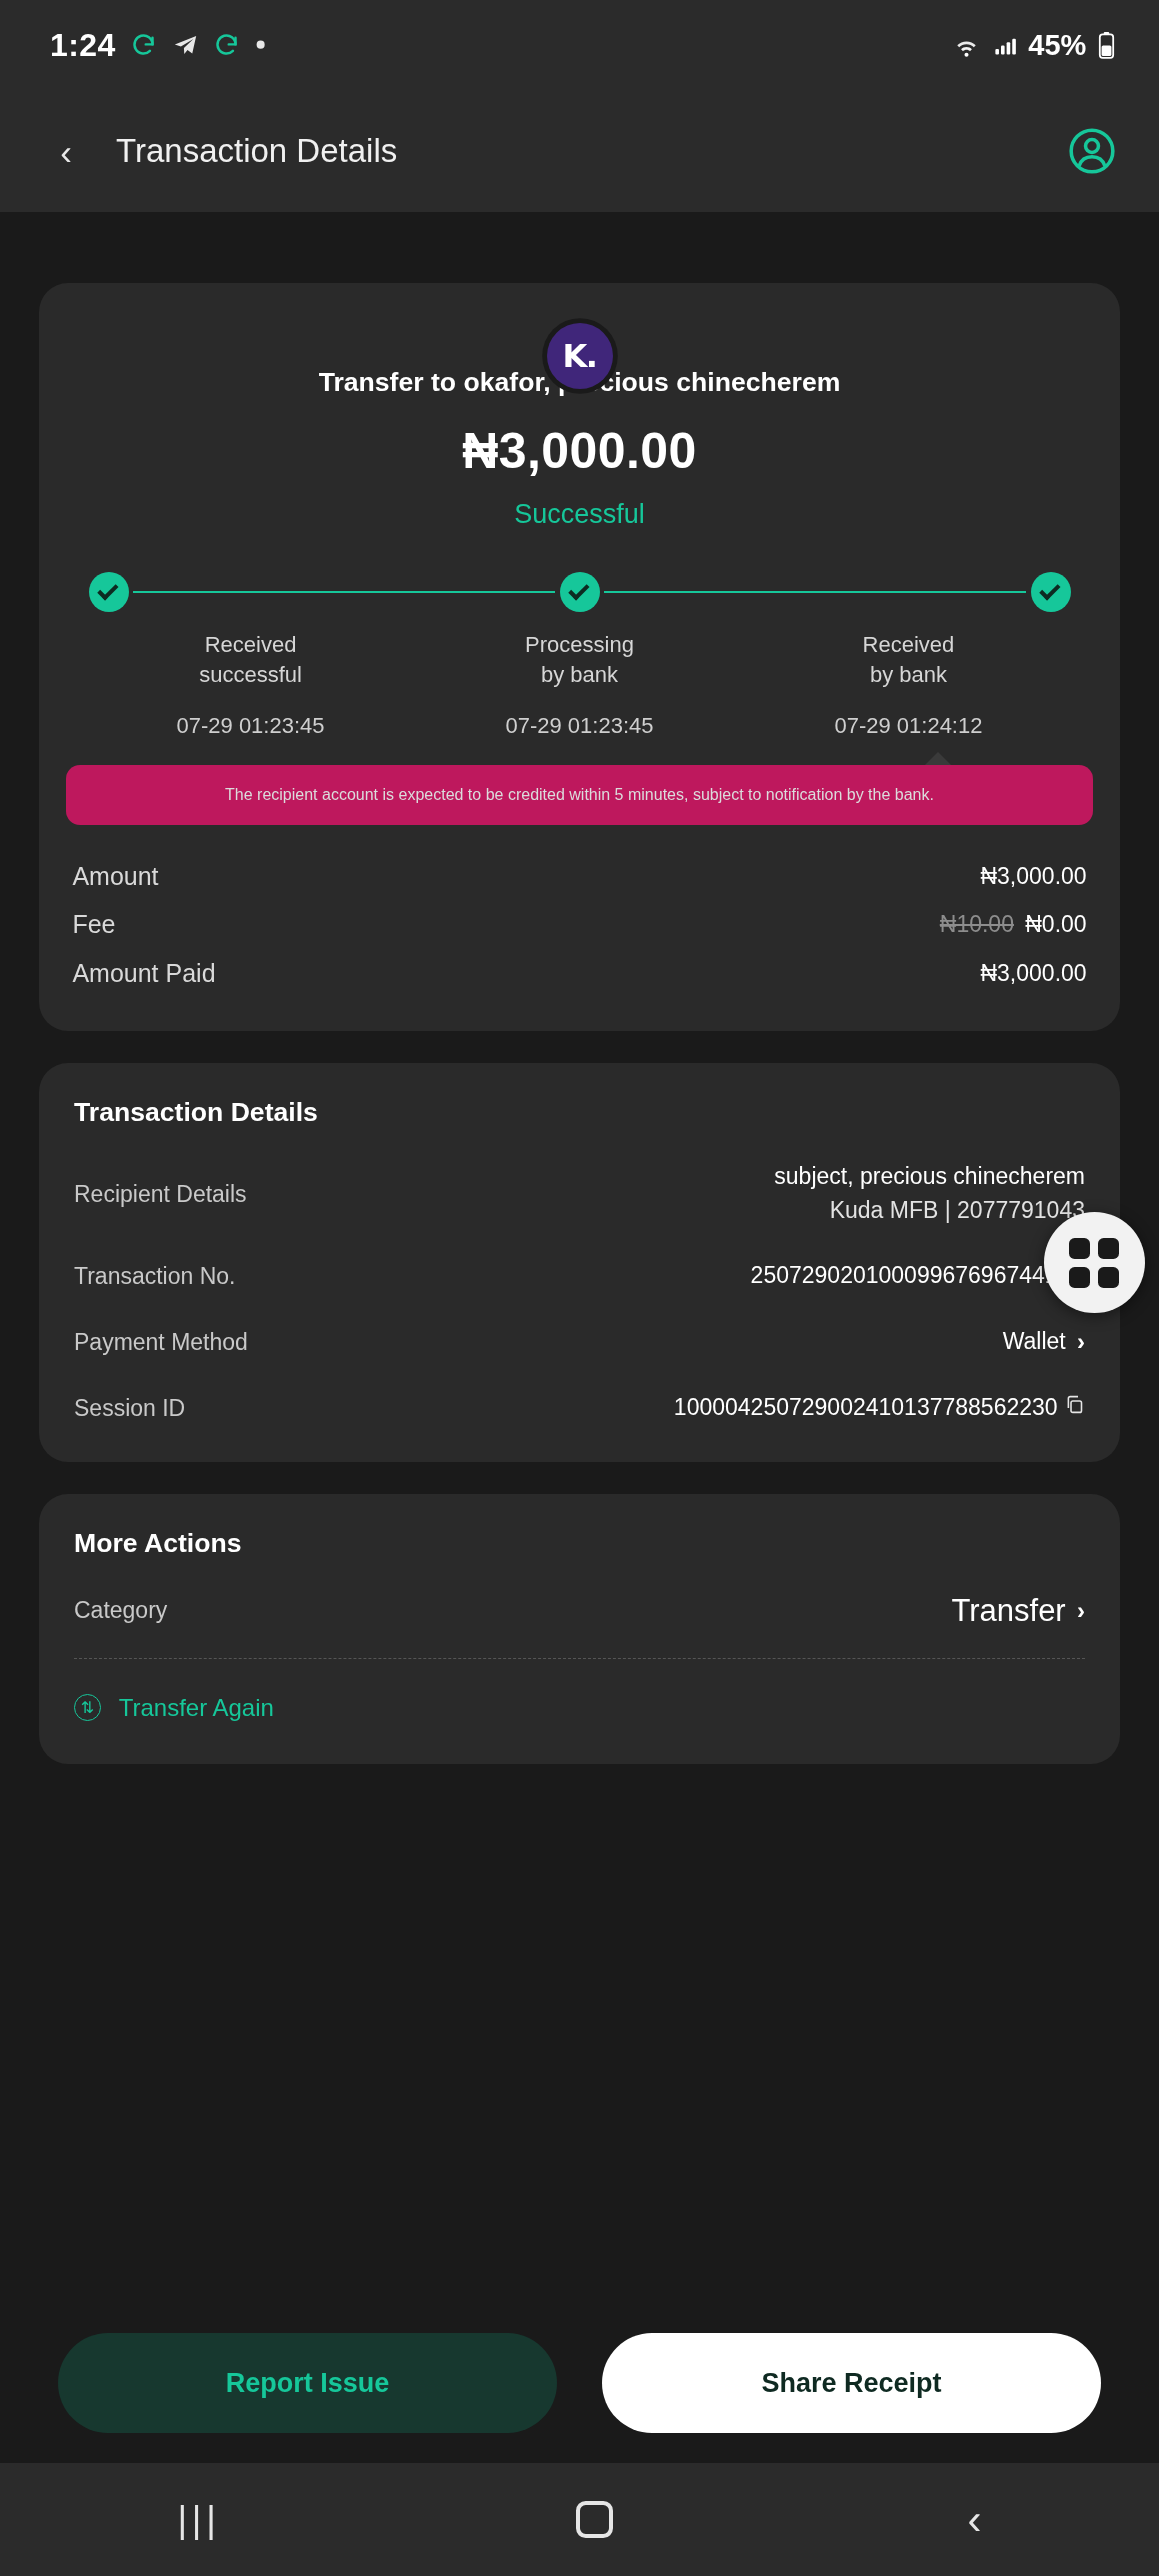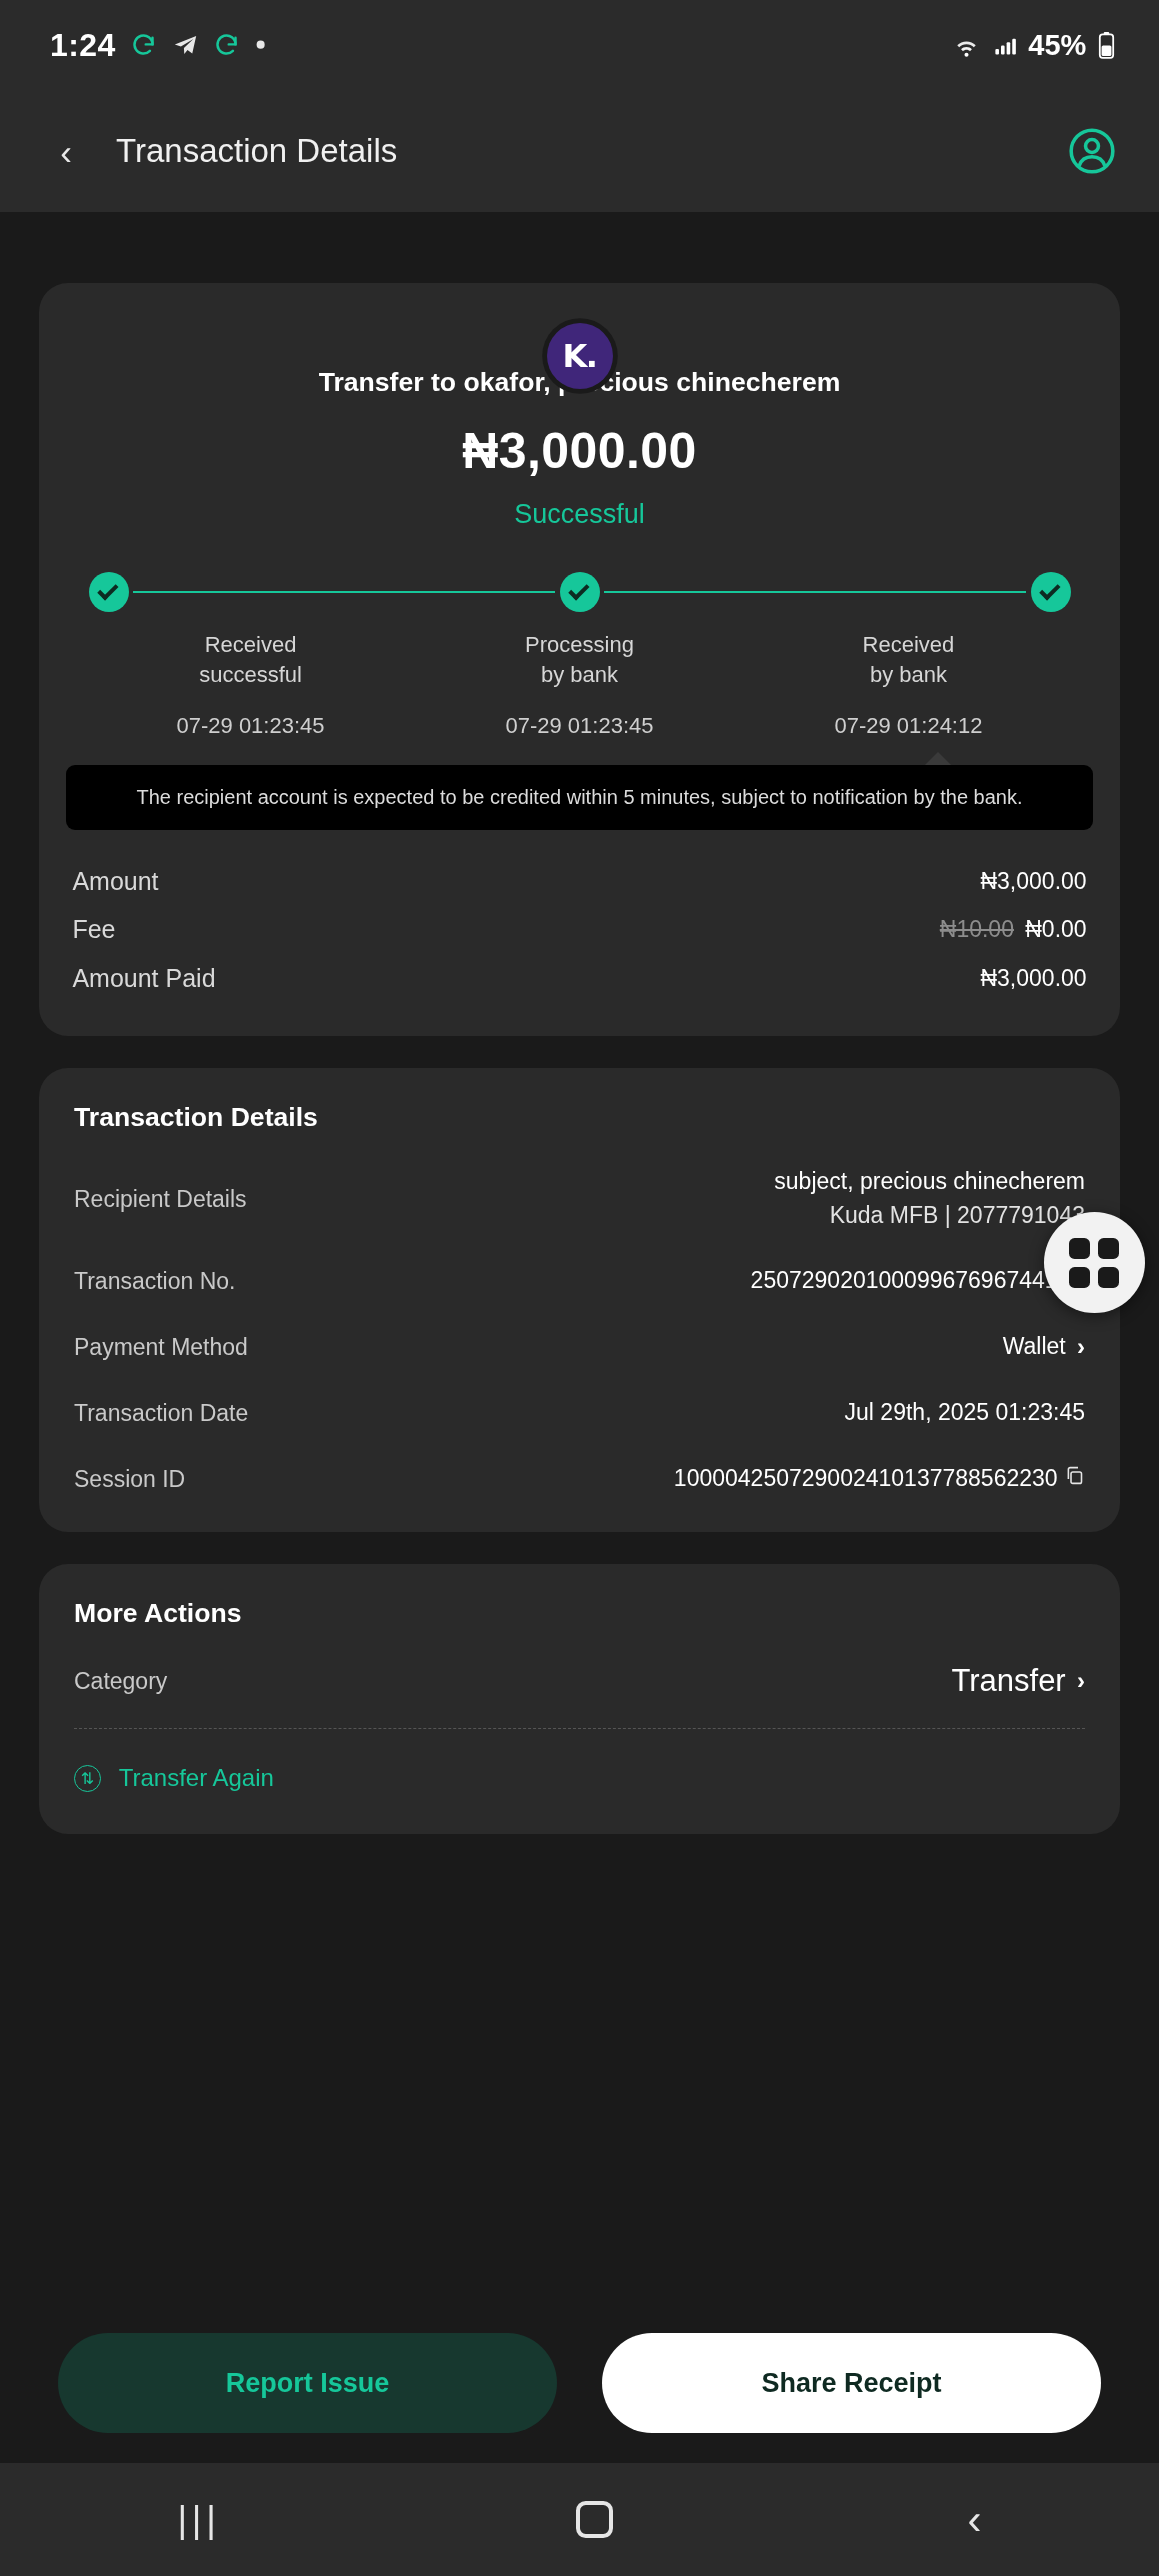--- a/index.html
+++ b/index.html
@@ -170,25 +170,25 @@
   .step-time {
     width: 33%;
     text-align: center;
     color: #cfcfcf;
     font-size: 22px;
   }
 
   
   .note {
     margin-top: 26px;
-    background: #000000;
-    border-radius: 9px;
+    background: #be185d;
+    border-radius: 14px;
     padding: 21px 27px;
     color: #dcdcdc;
-    font-size: 20px;
+    font-size: 16px;
     position: relative;
     text-align: center;
   }
   .note:after {
     content: "";
     position: absolute;
     top: -13px;
     right: 142px;
     width: 0; height: 0;
     border-left: 13px solid transparent;
@@ -540,24 +540,20 @@
     </div>
 
     <div class="detail-row">
       <span class="detail-label">Payment Method</span>
       <span class="detail-value value-flex">
         <span>Wallet</span>
         <span class="chev-right">›</span>
       </span>
     </div>
 
-    <div class="detail-row">
-      <span class="detail-label">Transaction Date</span>
-      <span class="detail-value">Jul 29th, 2025 01:23:45</span>
-    </div>
 
     <div class="detail-row">
       <span class="detail-label">Session ID</span>
       <span class="detail-value value-flex">
         <span>100004250729002410137788562230</span>
         <span class="copy-icon">
           <svg width="21" height="21" viewBox="0 0 24 24" fill="none" stroke="#e6e6e6" stroke-width="1.8">
             <rect x="8" y="8" width="12" height="13" rx="2"></rect>
             <path d="M5 16V5a2 2 0 0 1 2-2h9"></path>
           </svg>

